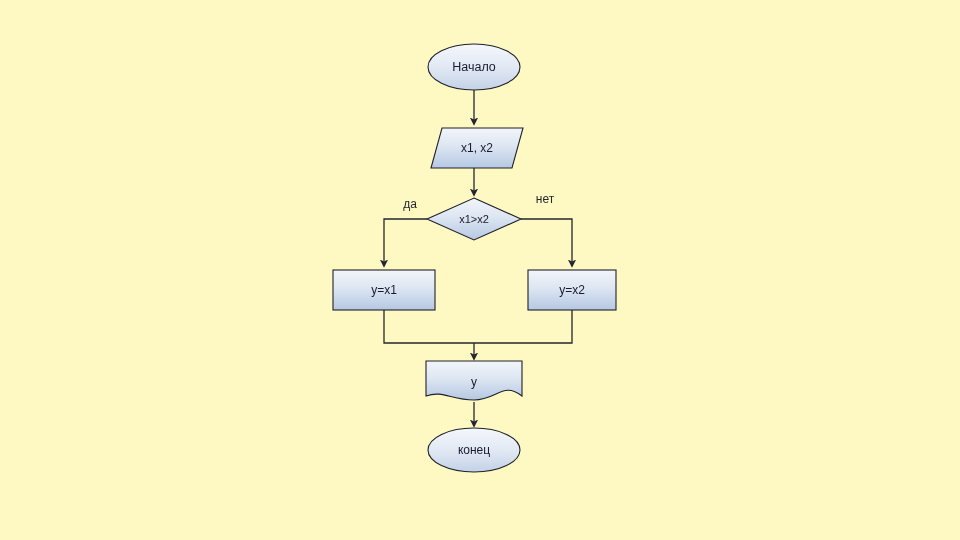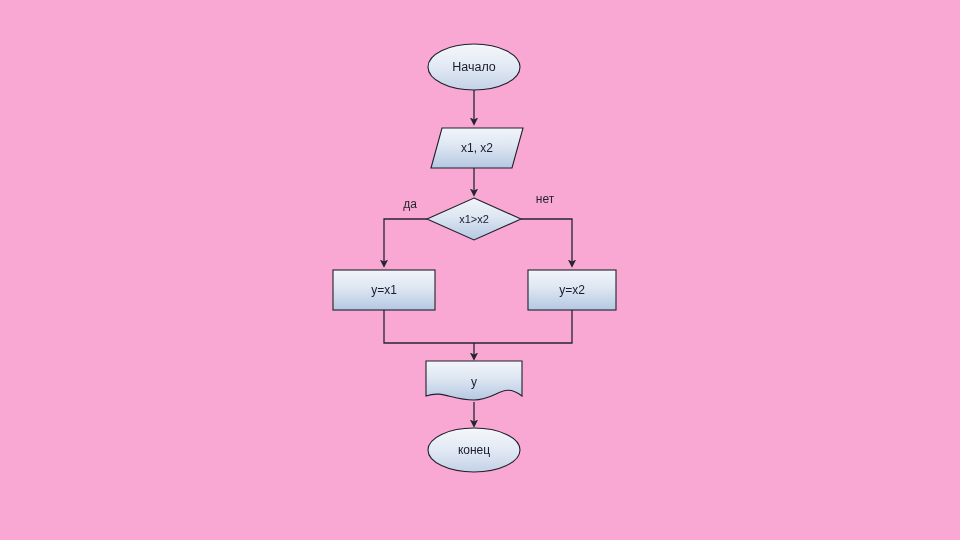--- a/index.html
+++ b/index.html
@@ -4,21 +4,21 @@
 <style>
   html, body {
     margin: 0;
     padding: 0;
     background: #ffffff;
   }
   #slide {
     position: relative;
     width: 960px;
     height: 540px;
-    background: #f9a8d4;
+    background: #fef9c3;
     overflow: hidden;
     font-family: "Liberation Sans", sans-serif;
   }
   #flow-svg {
     position: absolute;
     left: 0;
     top: 0;
     width: 960px;
     height: 540px;
   }

